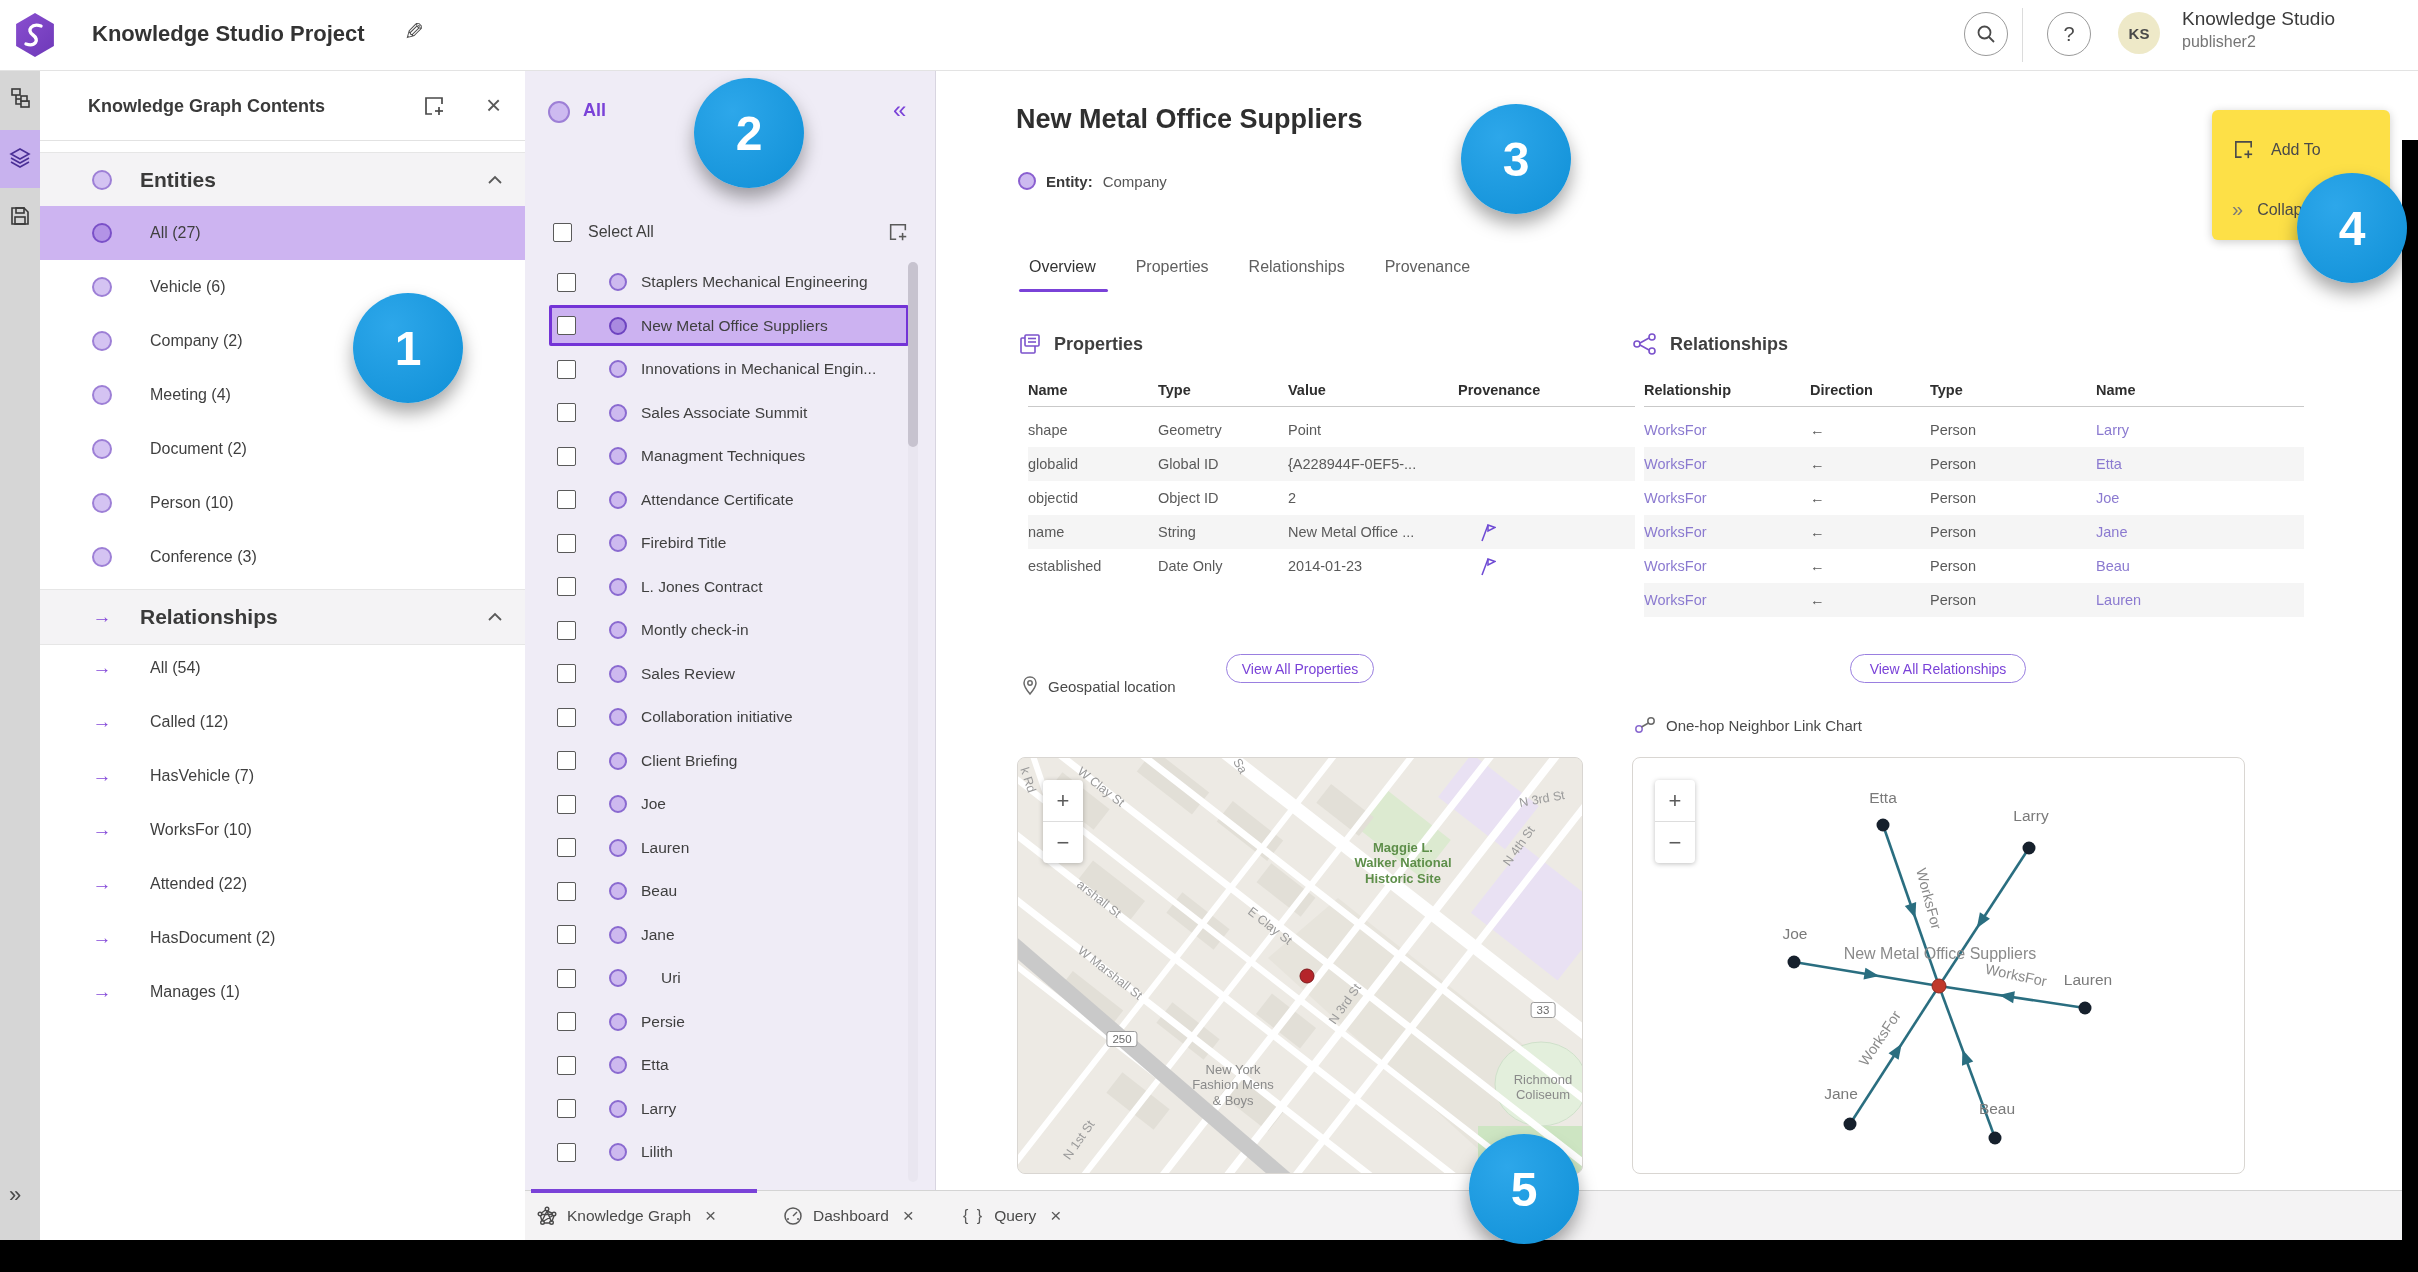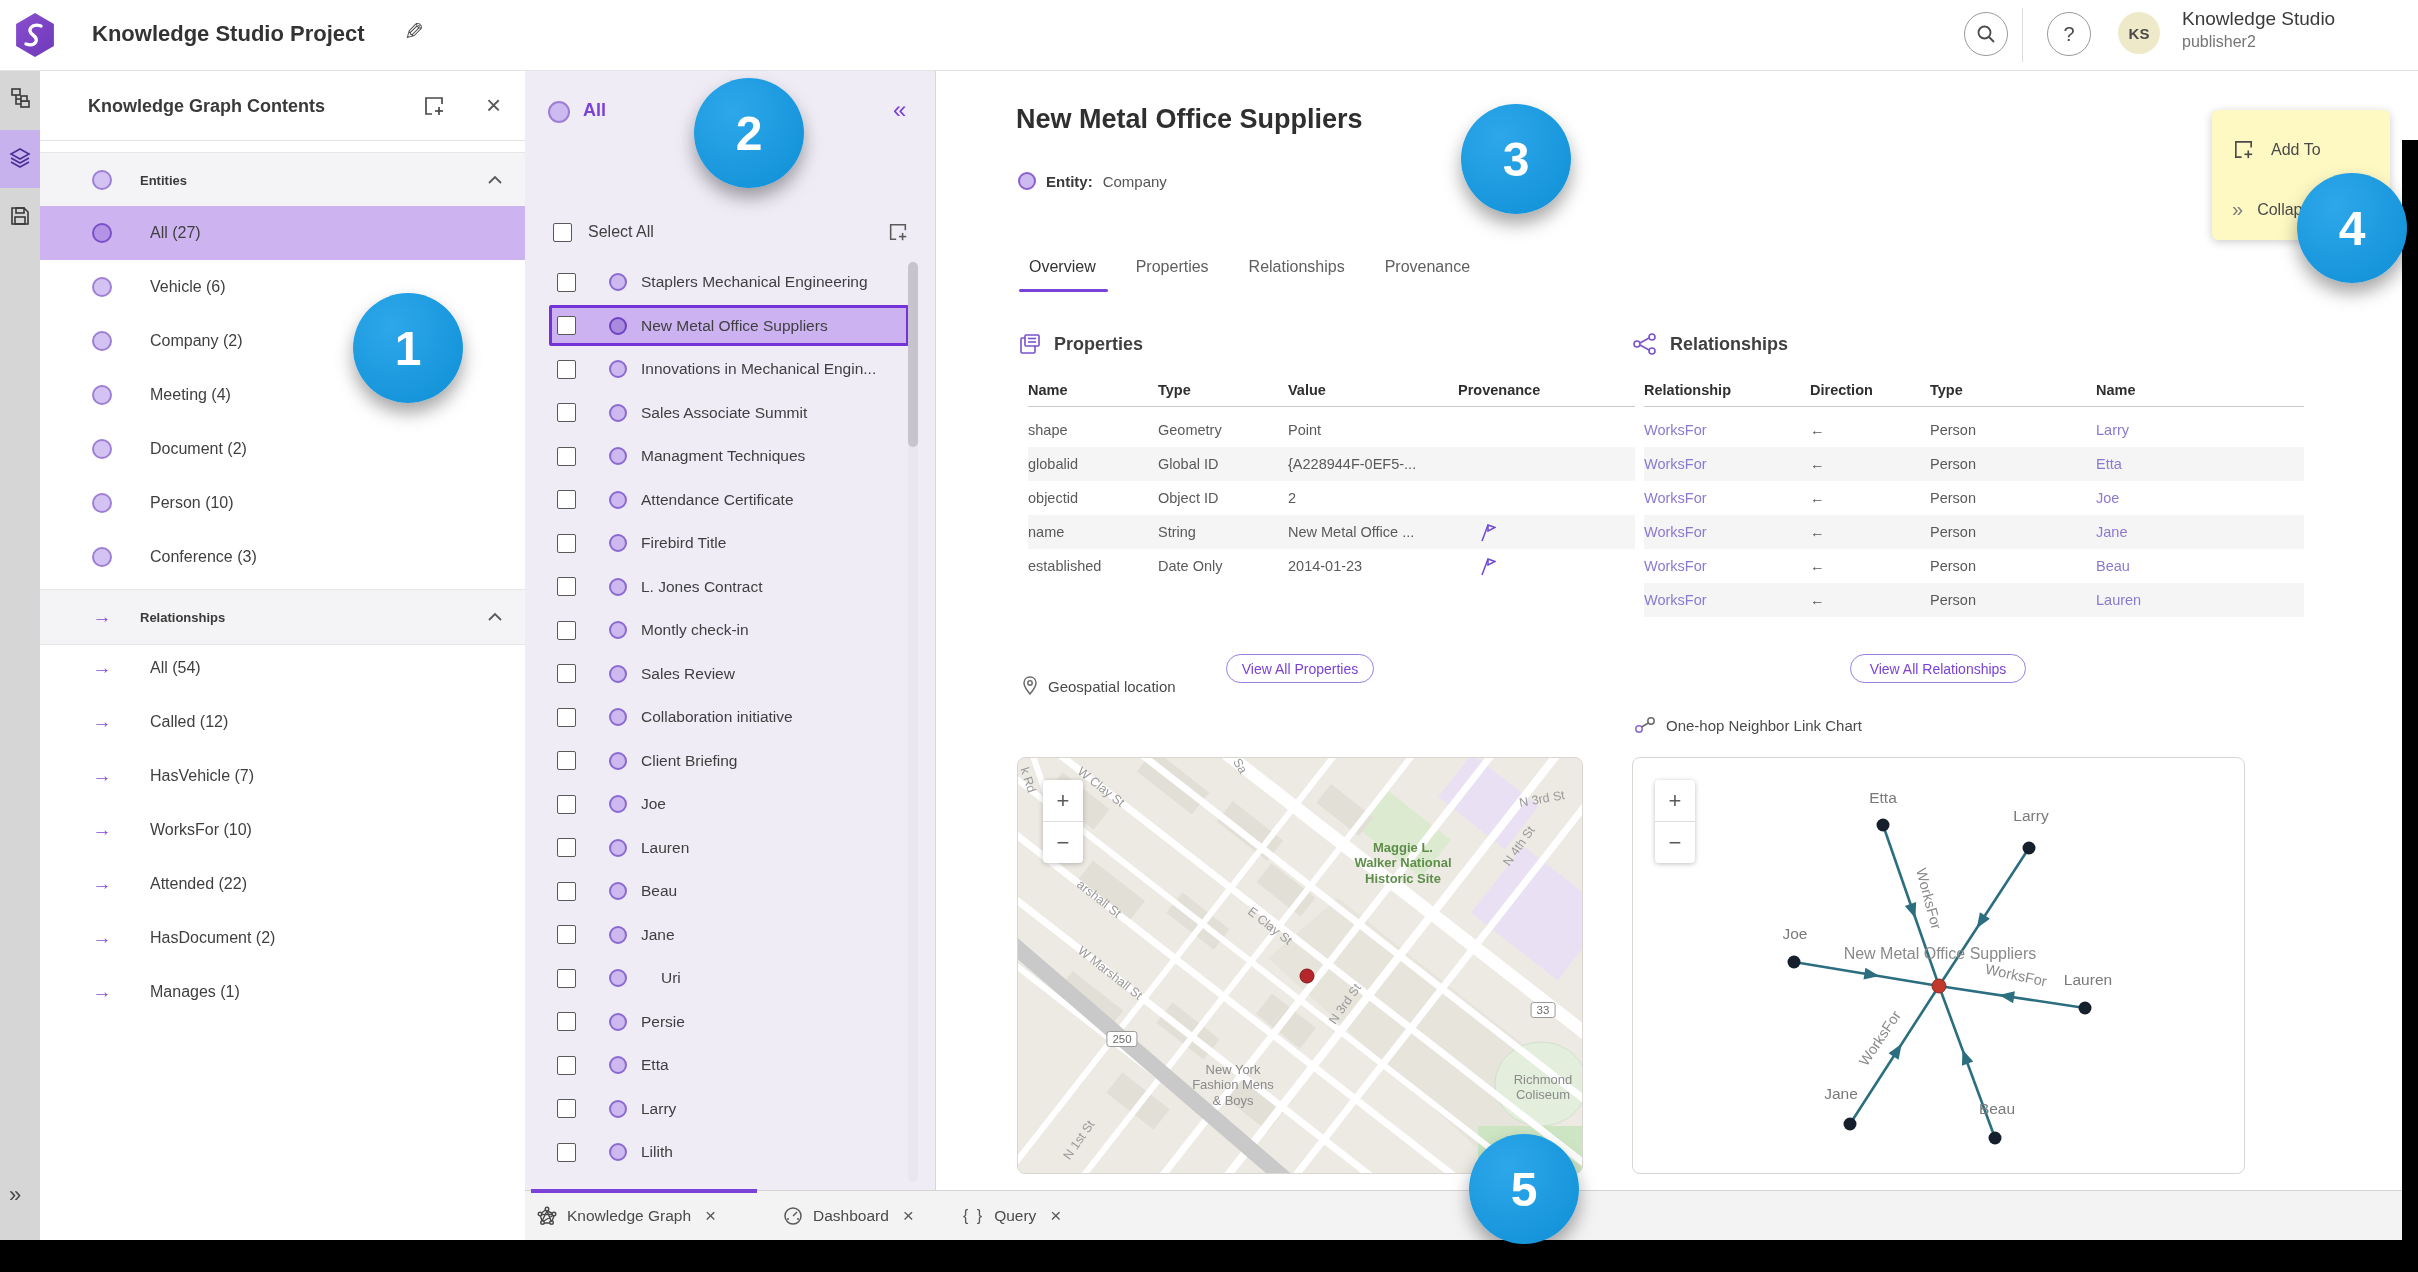--- a/index.html
+++ b/index.html
@@ -30,21 +30,21 @@
   #contents-title{left:48px;top:26px;font-size:18px;font-weight:600;color:#3a3a3a;}
   #contents-add{left:382px;top:24px;}
   #contents-close{left:446px;top:20px;font-size:26px;color:#5a5a5a;}
   #contents-divider{left:0;top:70px;width:485px;height:1px;background:#e2e2e2;}
   .section-band{left:0;width:485px;height:54px;background:#f4f3f5;border-top:1px solid #e6e6e6;border-bottom:1px solid #e6e6e6;}
   .lp-row{left:0;width:485px;height:54px;display:flex;align-items:center;}
   .lp-circle{margin-left:52px;width:20px;height:20px;border-radius:50%;background:#d4c3f2;border:2px solid #9d7fd6;box-sizing:border-box;}
   .lp-circle.sel{background:#b393e6;border-color:#7a50c8;}
   .lp-arrow{margin-left:52px;width:20px;text-align:center;color:#8347d8;font-size:19px;}
   .lp-label{margin-left:38px;font-size:16px;color:#3f3f3f;}
-  .lp-hdr-label{margin-left:28px;font-size:13px;font-weight:600;color:#3a3a3a;}
+  .lp-hdr-label{margin-left:28px;font-size:21px;font-weight:600;color:#3a3a3a;}
   .lp-selected{background:#cdb4f1;}
   .chevron{position:absolute;right:22px;color:#5a5a5a;}
 
   
   #list-panel{left:525px;top:70px;width:410px;height:1120px;background:#efecf6;border-right:1px solid #d8d5e0;z-index:3;}
   #list-hdr-circle{left:23px;top:31px;width:22px;height:22px;border-radius:50%;background:#cdbaf0;border:2px solid #9d7fd6;box-sizing:border-box;}
   #list-hdr-label{left:58px;top:30px;font-size:18px;font-weight:bold;color:#7a42d8;}
   #list-collapse{left:368px;top:26px;font-size:24px;color:#7a42d8;letter-spacing:-2px;}
   #filter-box{left:14px;top:82px;width:382px;height:40px;background:#fff;border:1px solid #8f8f8f;box-sizing:border-box;display:flex;align-items:center;}
   #filter-input{border:0;outline:0;background:transparent;font-size:16px;color:#3f3f3f;width:300px;font-family:"Liberation Sans",sans-serif;}
@@ -90,21 +90,21 @@
   .zoom-sep{height:1px;background:#ddd;}
   .map-street{position:absolute;font-size:12.5px;color:#9a9a9a;white-space:nowrap;transform:translate(-50%,-50%);}
   .map-poi{position:absolute;font-size:13px;text-align:center;white-space:pre-line;line-height:1.18;transform:translate(-50%,-50%);font-weight:600;}
   .poi-green{color:#5e8f4a;}
   .poi-gray{color:#8a8a8a;font-weight:400;}
   .shield{position:absolute;transform:translate(-50%,-50%);background:#fff;border:1px solid #9a9a9a;border-radius:3px;
           font-size:11.5px;color:#6a6a6a;padding:1px 5px;}
   #map-marker{position:absolute;width:13px;height:13px;border-radius:50%;background:#b5252a;border:1px solid #7e1a1d;transform:translate(-50%,-50%);}
 
   
-  #float-menu{left:2212px;top:110px;width:178px;height:130px;background:#fef9c3;border-radius:6px;
+  #float-menu{left:2212px;top:110px;width:178px;height:130px;background:#fde047;border-radius:6px;
               box-shadow:0 2px 10px rgba(0,0,0,.2);z-index:20;}
   .fm-row{position:absolute;left:20px;display:flex;align-items:center;gap:16px;font-size:16px;color:#4a4a4a;}
 
   
   #bottom-strip{left:525px;top:1190px;width:1893px;height:50px;background:#f4f3f4;border-top:1px solid #d4d4d4;box-sizing:border-box;z-index:8;}
   #active-tab-indicator{left:531px;top:1189px;width:226px;height:4px;background:#7a42d8;z-index:9;}
   .btab{position:absolute;top:0;height:50px;display:flex;align-items:center;gap:10px;font-size:15.5px;color:#4a4a4a;}
   .btab .close{font-size:19px;color:#5a5a5a;margin-left:4px;}
 
   

